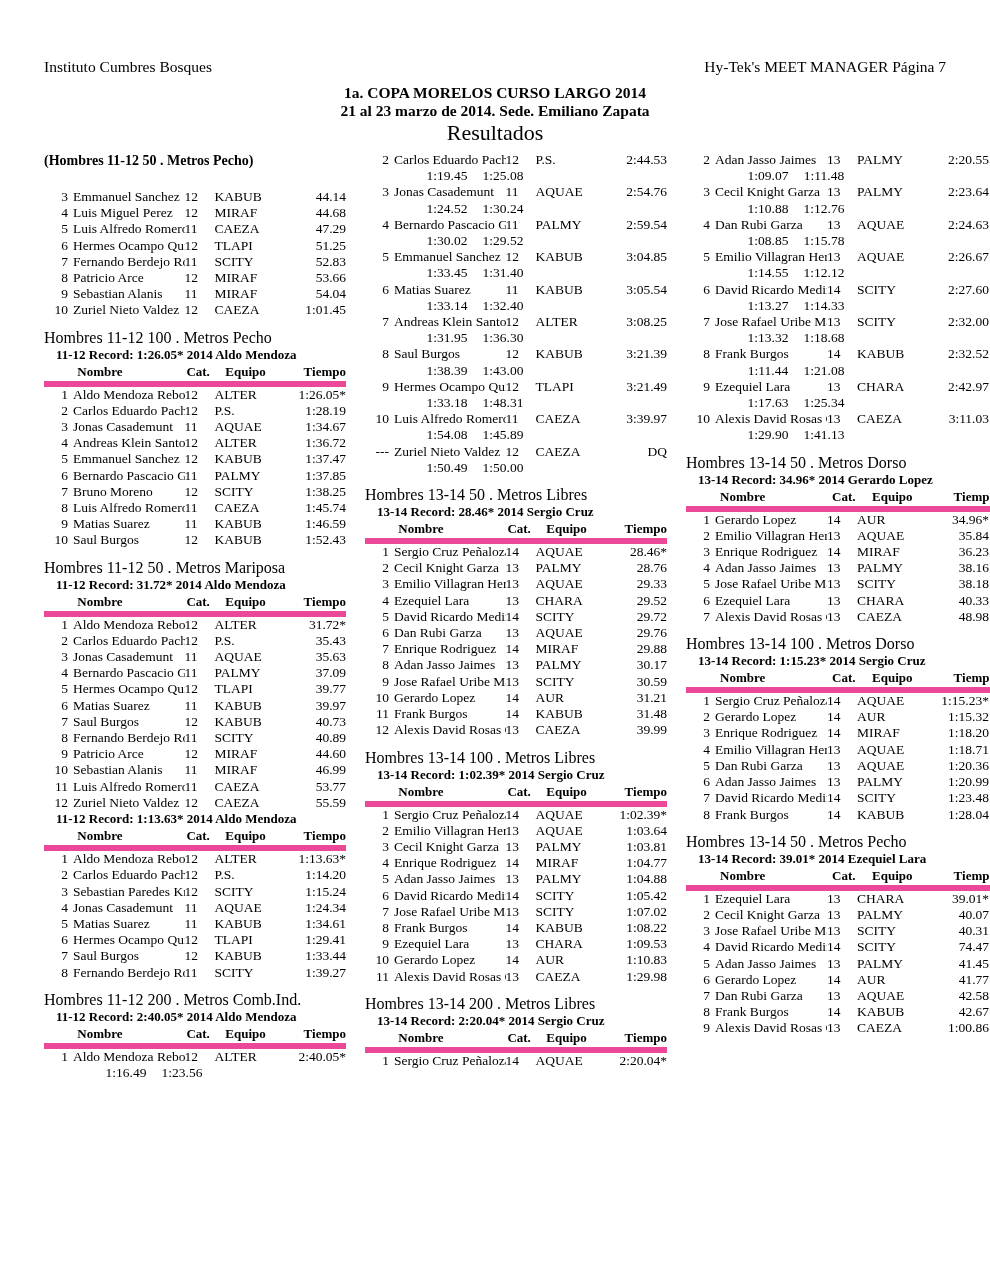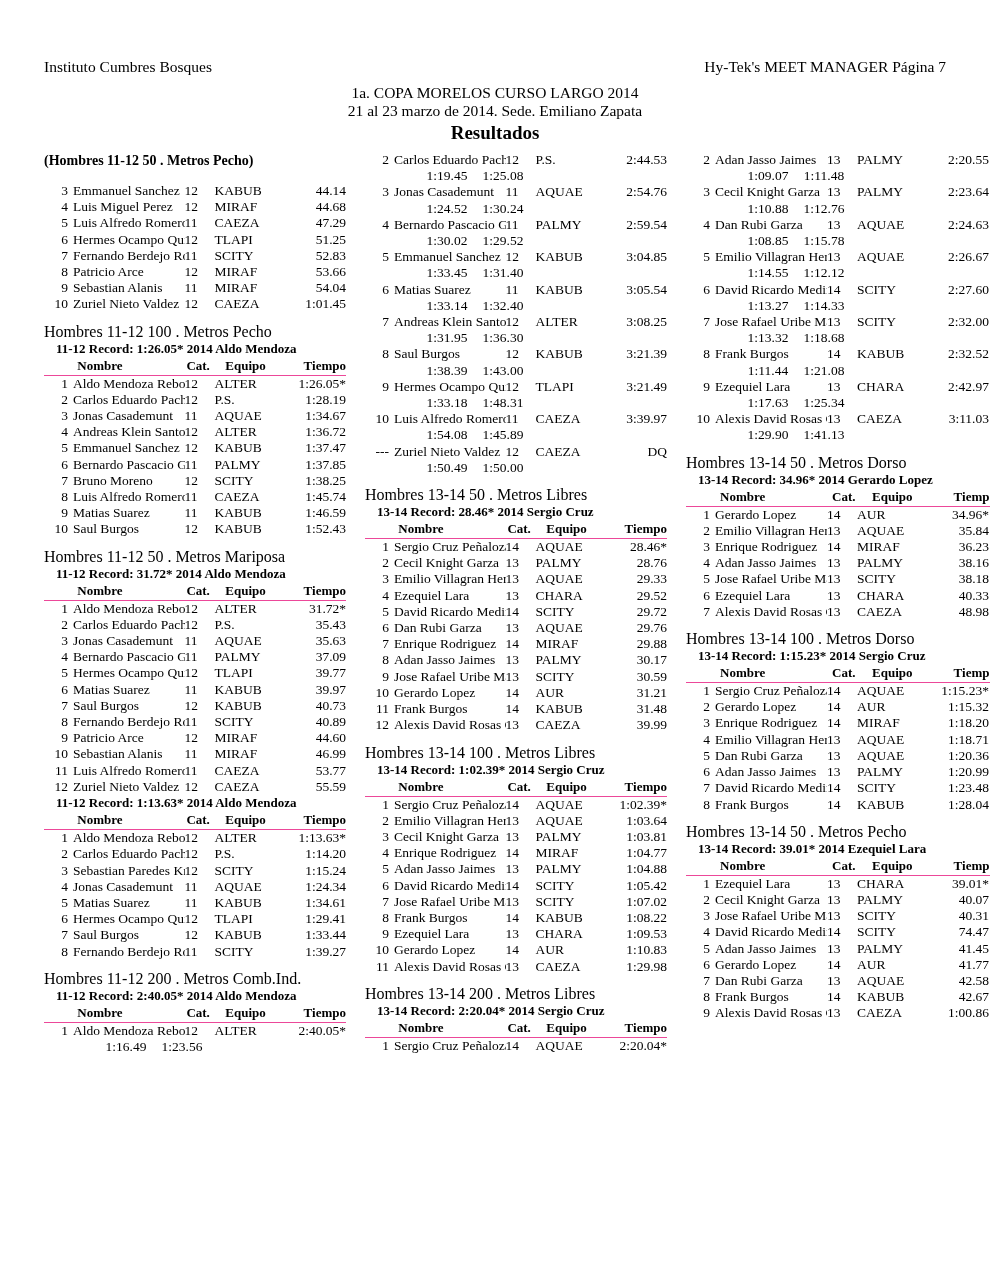--- a/index.html
+++ b/index.html
@@ -25,27 +25,27 @@
     display: flex;
     justify-content: space-between;
     font-size: 15.5px;
     font-family: "Liberation Serif", serif;
   }
   .title-block {
     text-align: center;
     margin-top: 8px;
   }
   .title-line {
-    font-weight: normal;
+    font-weight: bold;
     font-size: 15.5px;
     line-height: 18px;
   }
   .results-title {
-    font-weight: bold;
-    font-size: 19px;
+    font-weight: normal;
+    font-size: 22px;
     margin-top: 2px;
     line-height: 22px;
   }
   .columns {
     display: flex;
     margin-top: 8px;
     align-items: flex-start;
   }
   .col {
     box-sizing: border-box;
@@ -67,21 +67,21 @@
     font-weight: bold;
     font-size: 13px;
     margin-left: 12px;
     line-height: 16px;
   }
   .hdr-row {
     display: flex;
     font-weight: bold;
     font-size: 13px;
     line-height: 16px;
-    border-bottom: 1px solid #ec4899;
+    border-bottom: 6px solid #ec4899;
     padding-bottom: 1px;
     margin-top: 1px;
   }
   .row {
     display: flex;
     font-size: 13.5px;
     line-height: 16.2px;
   }
   .c-place { width: 24px; text-align: right; padding-right: 5px; }
   .c-name  { width: 112px; overflow: hidden; white-space: nowrap; }
@@ -96,21 +96,21 @@
   .splits {
     font-size: 13.5px;
     line-height: 16.2px;
     padding-left: 54px;
   }
   .splits span { display: inline-block; width: 56px; text-align: center; }
   .group-head-plain {
     font-weight: bold;
     font-size: 14px;
     line-height: 17px;
-    margin-bottom: 14px;
+    margin-bottom: 20px;
   }
 </style>
 </head>
 <body>
 
 <div class="page">
 
   <div class="topbar">
     <div>Instituto Cumbres Bosques</div>
     <div>Hy-Tek's MEET MANAGER  Página 7</div>

